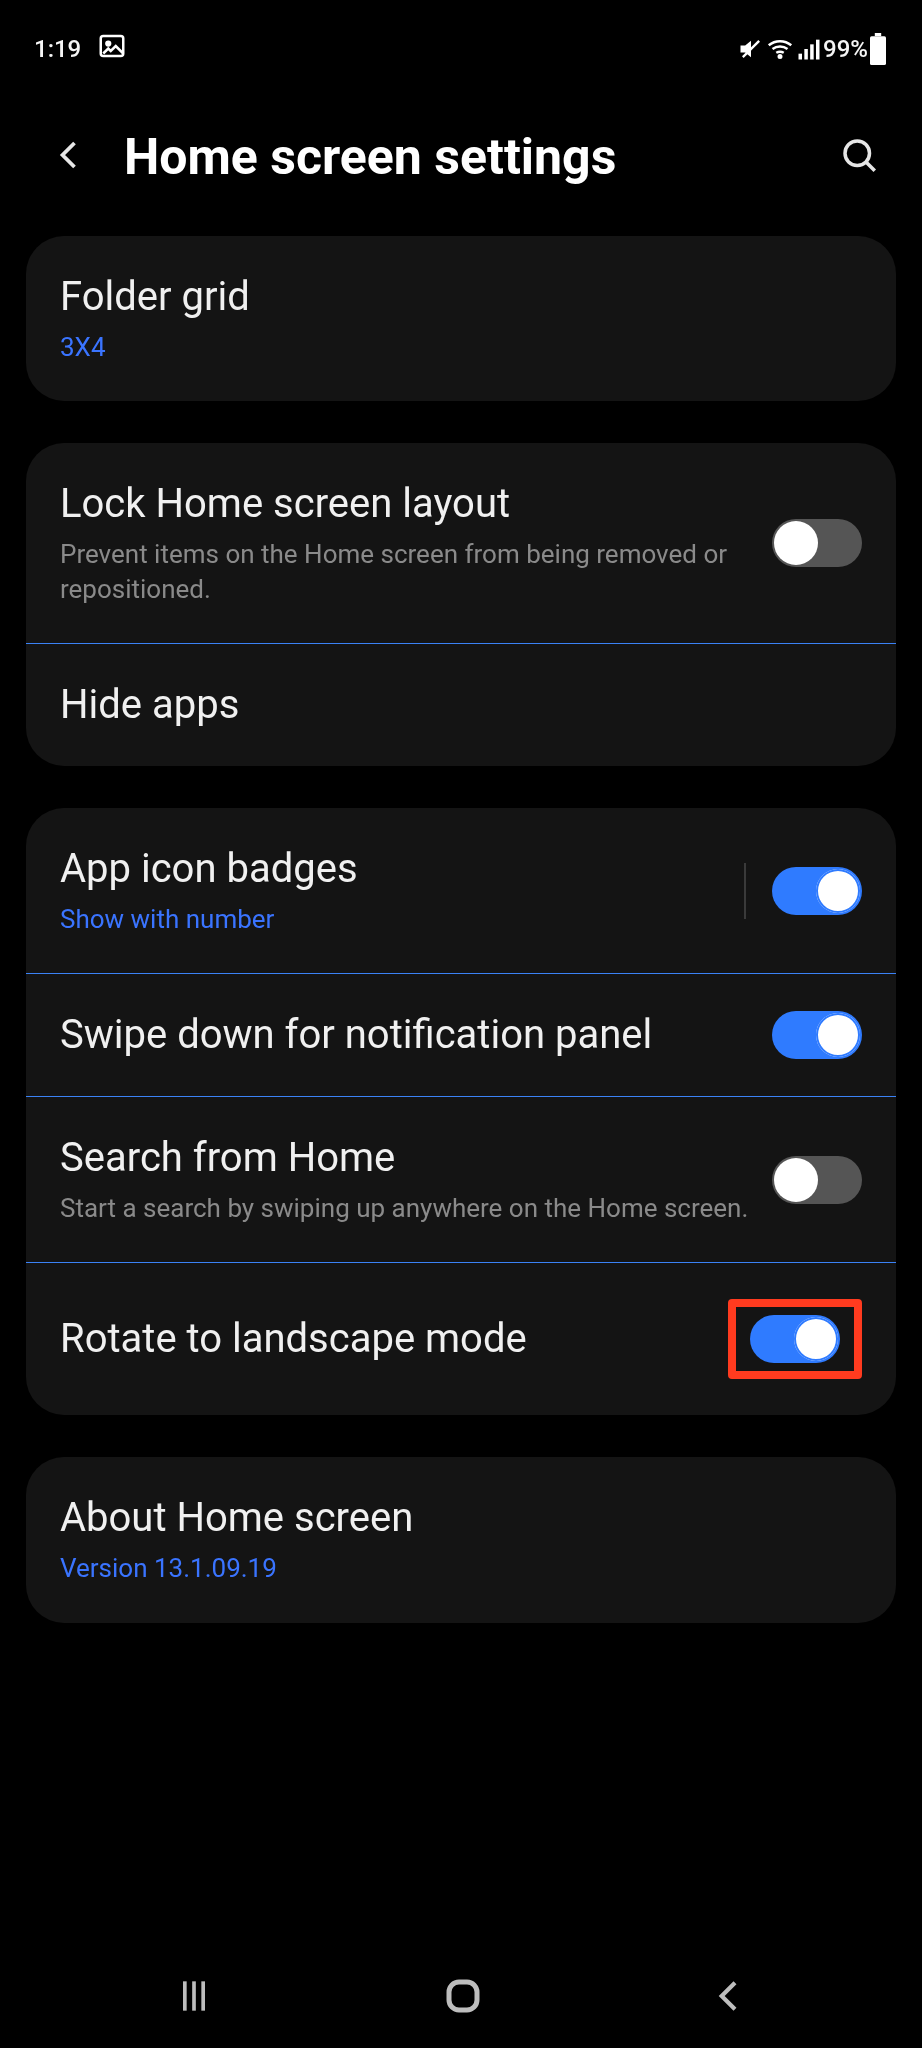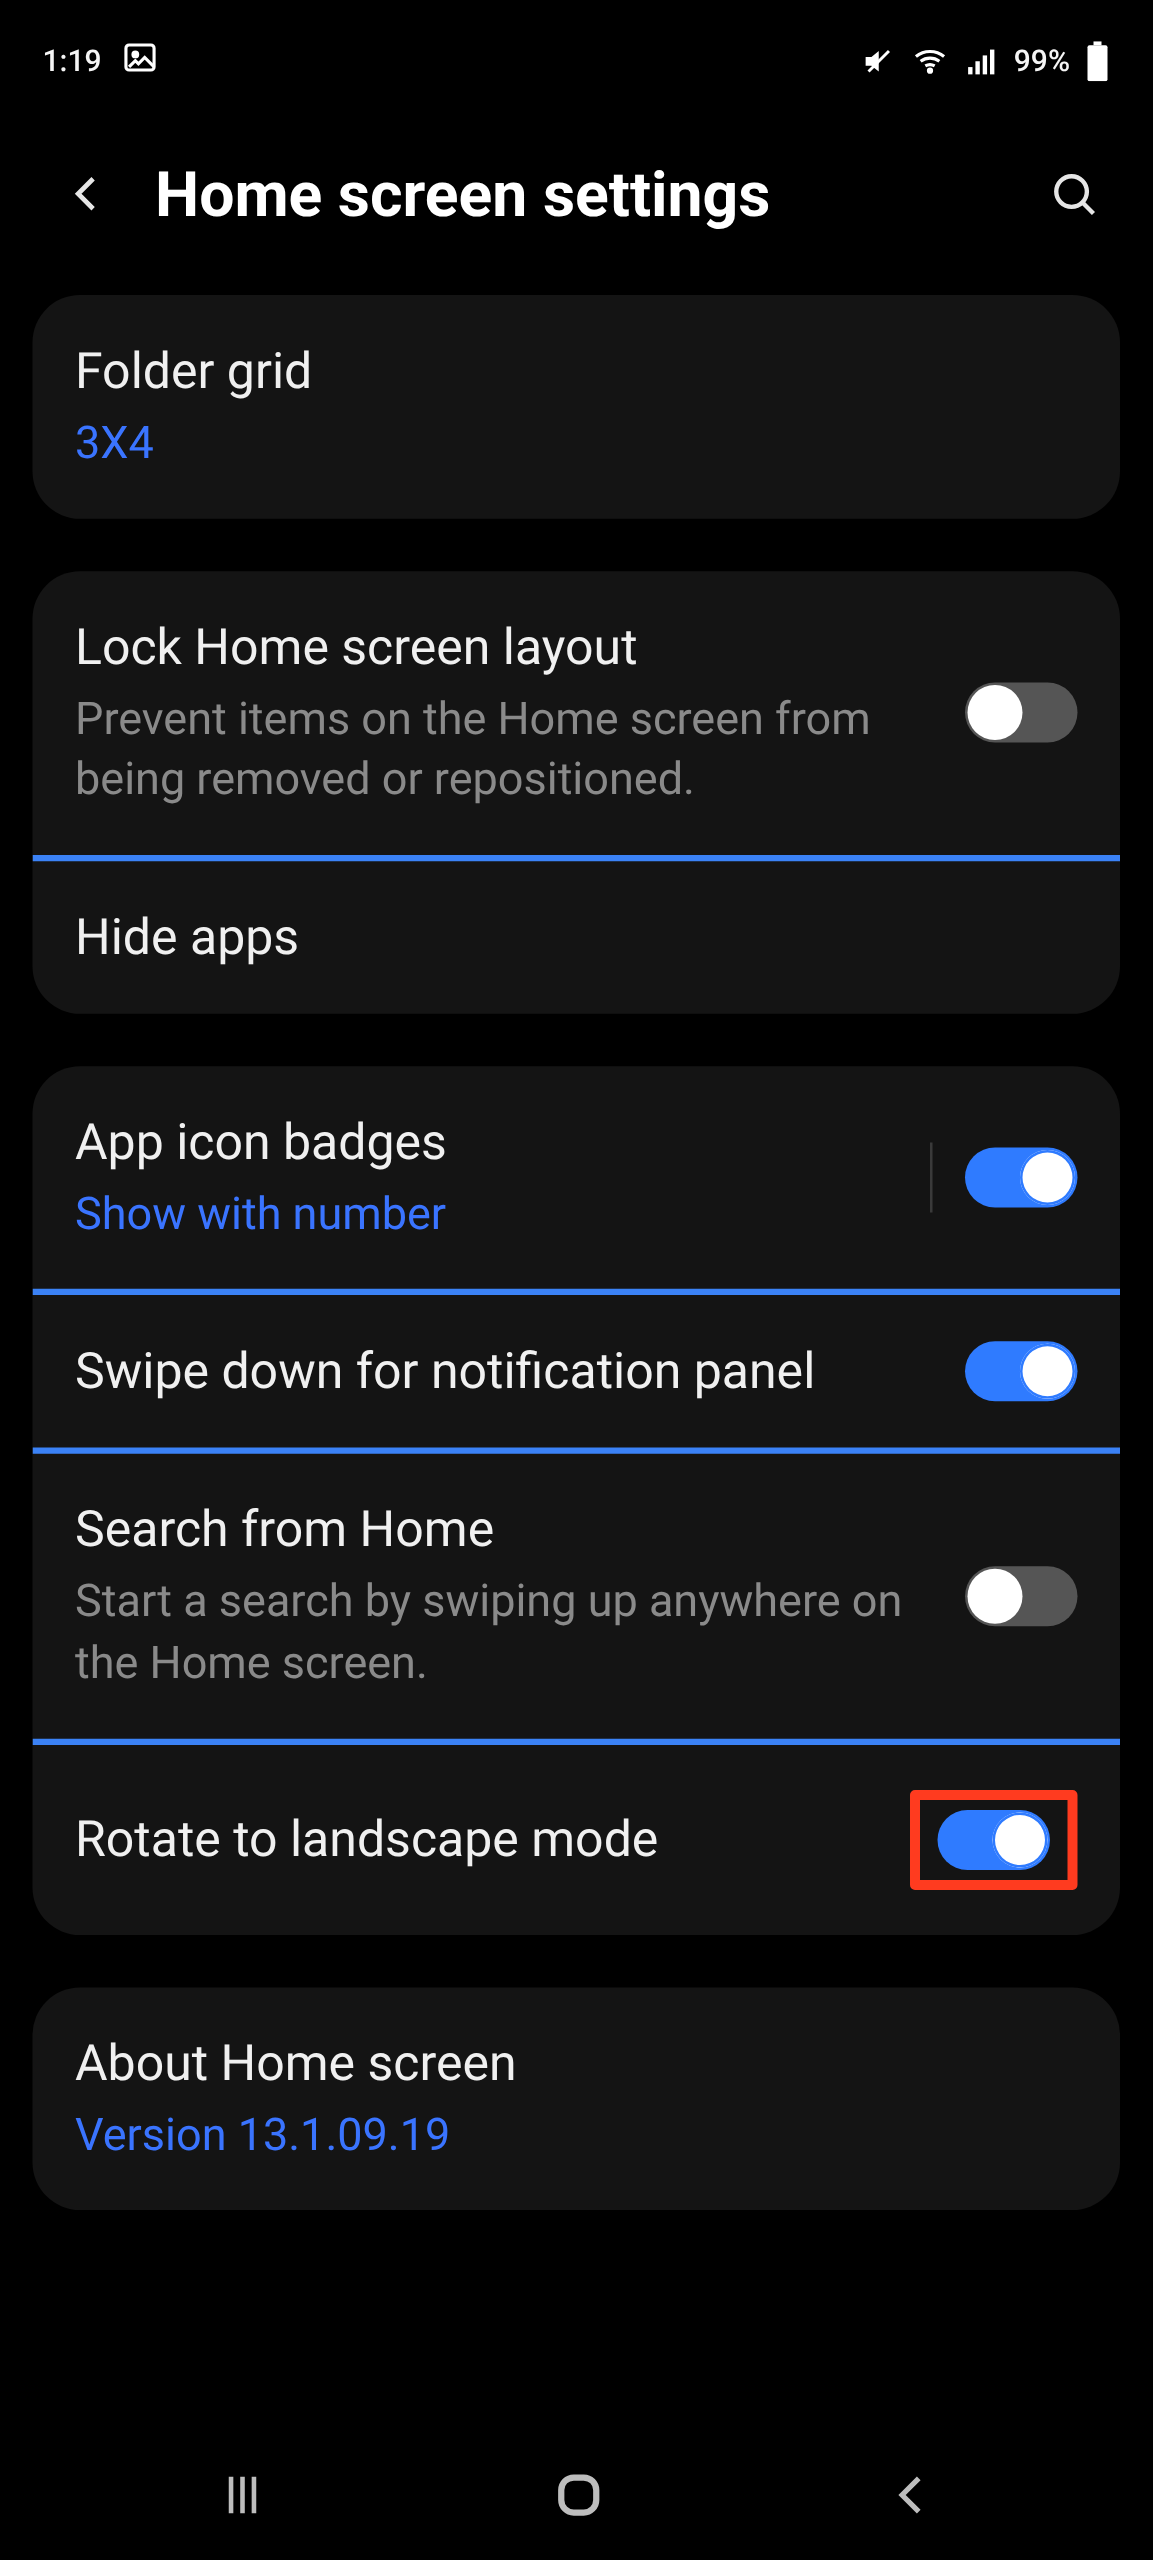--- a/index.html
+++ b/index.html
@@ -1,31 +1,31 @@
 <!DOCTYPE html>
 <html><head>
 <meta charset="utf-8">
 <style>
   html,body{margin:0;padding:0;background:#000;color:#e6e6e6;
     font-family:-apple-system,Roboto,"Segoe UI",Arial,sans-serif;width:922px;height:2048px;overflow:hidden}
   .statusbar{display:flex;align-items:center;justify-content:space-between;
     padding:18px 34px 0 34px;height:62px;font-size:24px;color:#f5f5f5;font-weight:500}
   .status-left{display:flex;align-items:center;gap:16px}
-  .status-right{display:flex;align-items:center;gap:12px}
+  .status-right{display:flex;align-items:center;}
   .status-right svg{display:block}
   .headerbar{display:flex;align-items:center;gap:28px;padding:46px 34px 38px 44px}
   .page-title{font-size:50px;font-weight:700;color:#fff;flex:1}
   .icon-btn{background:none;border:0;padding:8px;color:#e6e6e6}
   .content{padding:11px 26px}
   .card{background:#141414;border-radius:38px;margin-bottom:42px;overflow:hidden}
   .row{padding:36px 34px;display:flex;align-items:center;gap:20px}
-  .row + .row{border-top:5px solid #3b82f6}
+  .row + .row{border-top:1px solid #3b82f6}
   .row-text{flex:1;min-width:0}
   .row-title{font-size:40px;color:#f0f0f0;line-height:1.25}
-  .row-sub{font-size:36px;color:#8a8a8a;margin-top:8px;line-height:1.35}
+  .row-sub{font-size:26px;color:#8a8a8a;margin-top:8px;line-height:1.35}
   .row-sub.blue{color:#3a74ff}
   .hl{border:8px solid #ff3b1f;border-radius:4px;padding:8px 14px}
   
   .toggle{width:90px;height:48px;border-radius:24px;position:relative;flex-shrink:0}
   .toggle.off{background:#555}
   .toggle.on{background:#2f7bff}
   .toggle .thumb{position:absolute;top:2px;width:44px;height:44px;border-radius:50%;
     background:#fff}
   .toggle.off .thumb{left:2px}
   .toggle.on  .thumb{right:2px}

